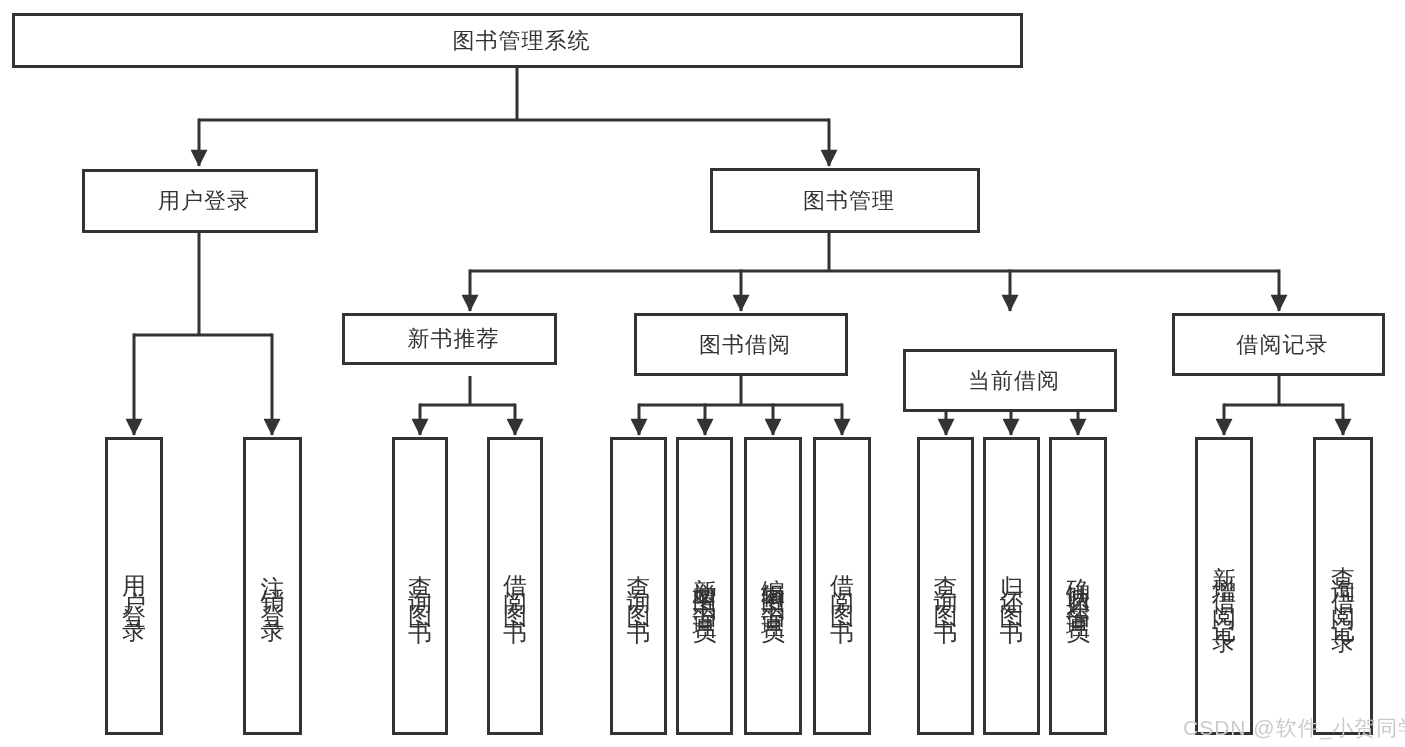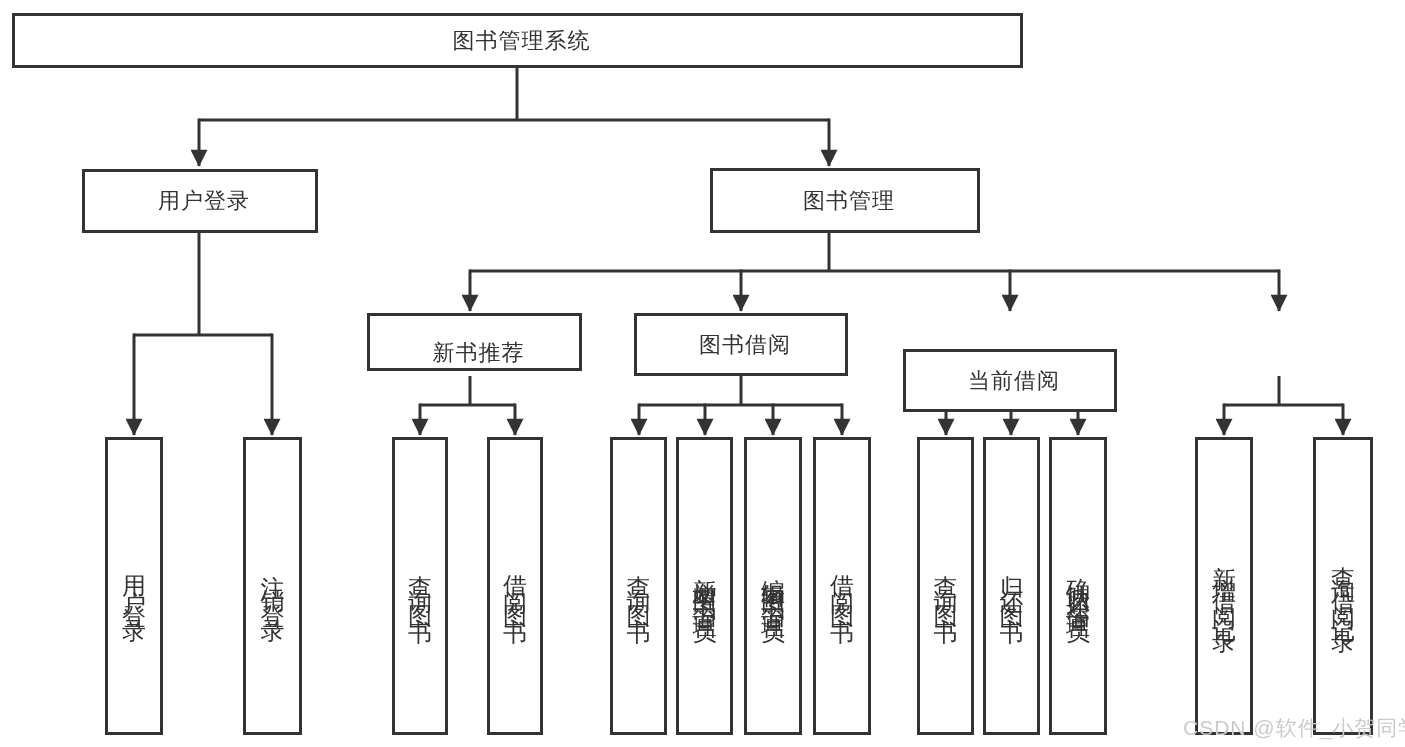--- a/index.html
+++ b/index.html
@@ -105,28 +105,31 @@
     <span>图书管理系统</span>
   </div>
 
   <div class="node h" style="left:82px; top:169px; width:236px; height:64px;">
     <span>用户登录</span>
   </div>
   <div class="node h" style="left:710px; top:168px; width:270px; height:65px;">
     <span>图书管理</span>
   </div>
 
-  <div class="node h" style="left:367px; top:313px; width:215px; height:58px;align-items:flex-end;">
+  <div class="node h" style="left:342px; top:313px; width:215px; height:52px;">
     <span>新书推荐</span>
   </div>
   <div class="node h" style="left:634px; top:313px; width:214px; height:63px;font-family:Liberation Serif, serif;">
     <span>图书借阅</span>
   </div>
   <div class="node h" style="left:903px; top:313px; width:214px; height:63px;margin-top:36px;">
     <span>当前借阅</span>
+  </div>
+  <div class="node h" style="left:1172px; top:313px; width:213px; height:63px;">
+    <span>借阅记录</span>
   </div>
 
   <div class="node leaf" style="left:105px; width:58px;">
     <span class="vtext roomy">用户登录</span>
   </div>
   <div class="node leaf" style="left:243px; width:59px;">
     <span class="vtext roomy">注销登录</span>
   </div>
 
   <div class="node leaf" style="left:392px; width:56px;">

